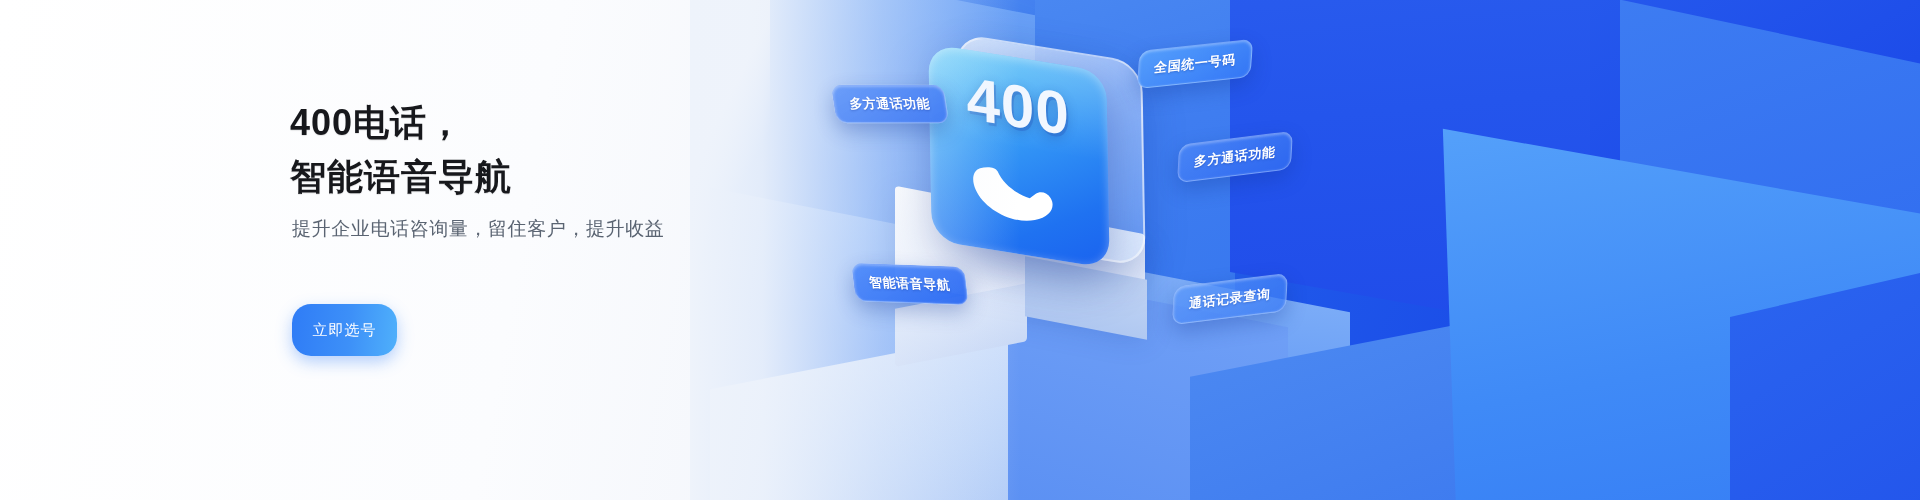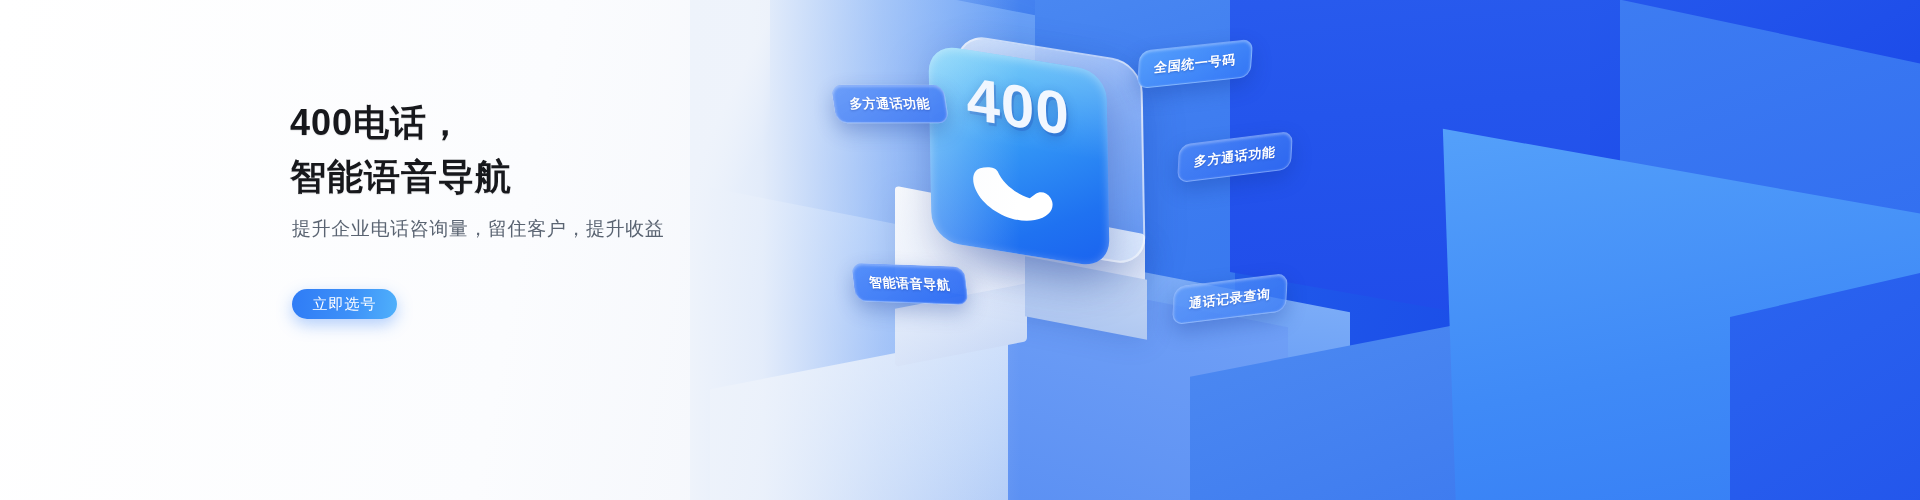--- a/index.html
+++ b/index.html
@@ -191,23 +191,23 @@
     letter-spacing:1px;
     text-shadow:0 1px 1px rgba(0,0,0,.10);
   }
   .headline .l2{display:block;}
   .subtitle{
     position:absolute;top:215px;left:2px;
     margin:0;font-size:19px;line-height:28px;color:#5a6472;letter-spacing:.6px;
     white-space:nowrap;
   }
   .cta{
-    position:absolute;top:289px;left:2px;
+    position:absolute;top:304px;left:2px;
     display:inline-flex;align-items:center;justify-content:center;
-    width:105px;height:30px;border:none;outline:none;cursor:pointer;
+    width:105px;height:52px;border:none;outline:none;cursor:pointer;
     border-radius:19px;
     background:linear-gradient(95deg,#2f7cf6 0%,#3d90f8 55%,#4fb0fb 100%);
     color:#ffffff;font-size:15px;letter-spacing:1px;
     font-family:"Liberation Sans","DejaVu Sans",sans-serif;
     box-shadow:0 6px 16px rgba(47,124,246,.35);
   }
 </style>
 </head>
 <body>
 

